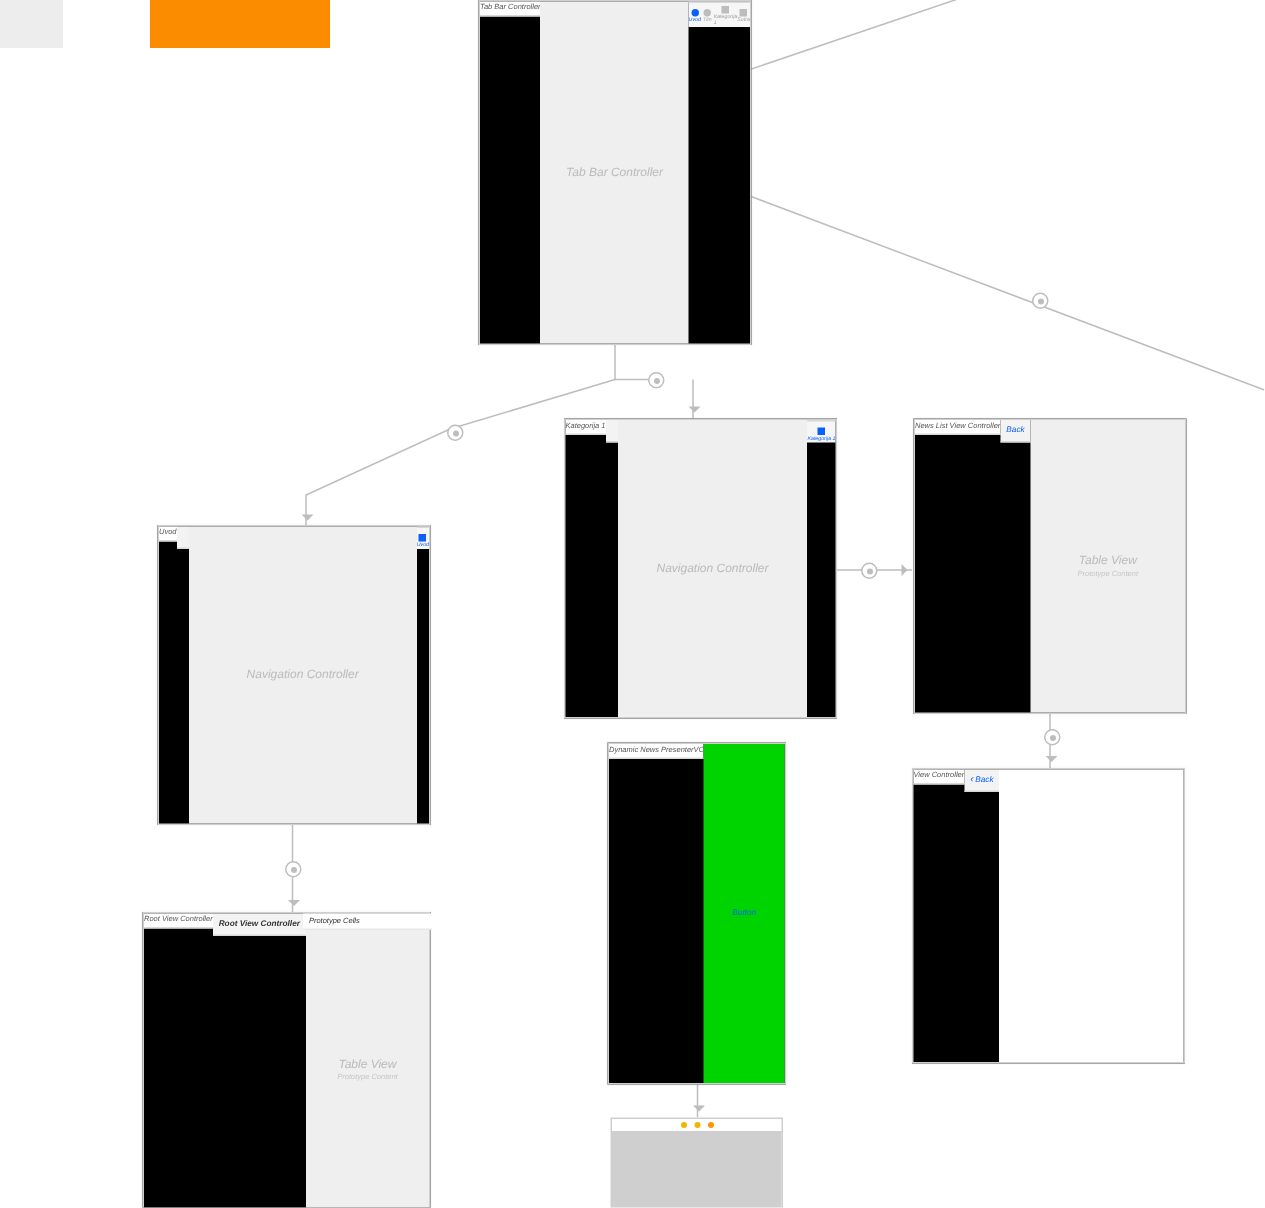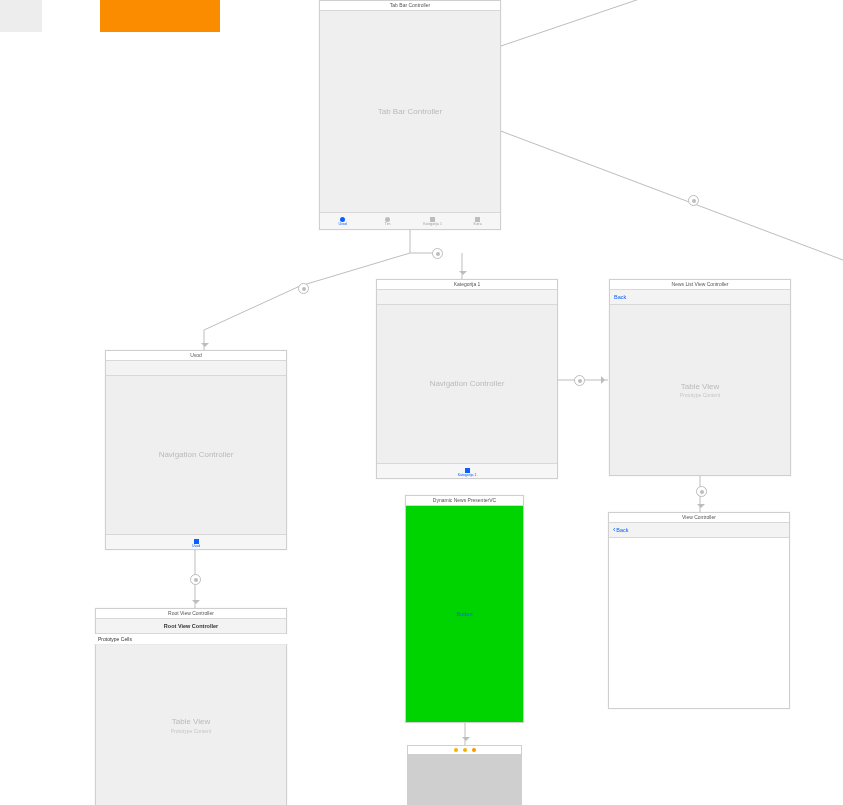--- a/index.html
+++ b/index.html
@@ -24,24 +24,25 @@
     top: 0;
     height: 32px;
   }
   .swatch.a { left: 0;   width: 42px; background:#ededed; }
   .swatch.b { left: 100px; width: 120px; background:#fb8c00; }
 
   
   .scene {
     position: absolute;
     border: 1px solid #cfcfcf;
-    background: #84cc16;
+    background: #000000;
     box-shadow: 0 0 0 1px rgba(0,0,0,0.02);
     display: flex;
-    flex-direction: column;
+    flex-direction: row;
+    font-style: italic;
   }
   .scene .titlebar {
     height: 9px;
     line-height: 9px;
     text-align: center;
     border-bottom: 1px solid #d8d8d8;
     font-size: 5px;
     background: #fff;
     color:#555;
   }

